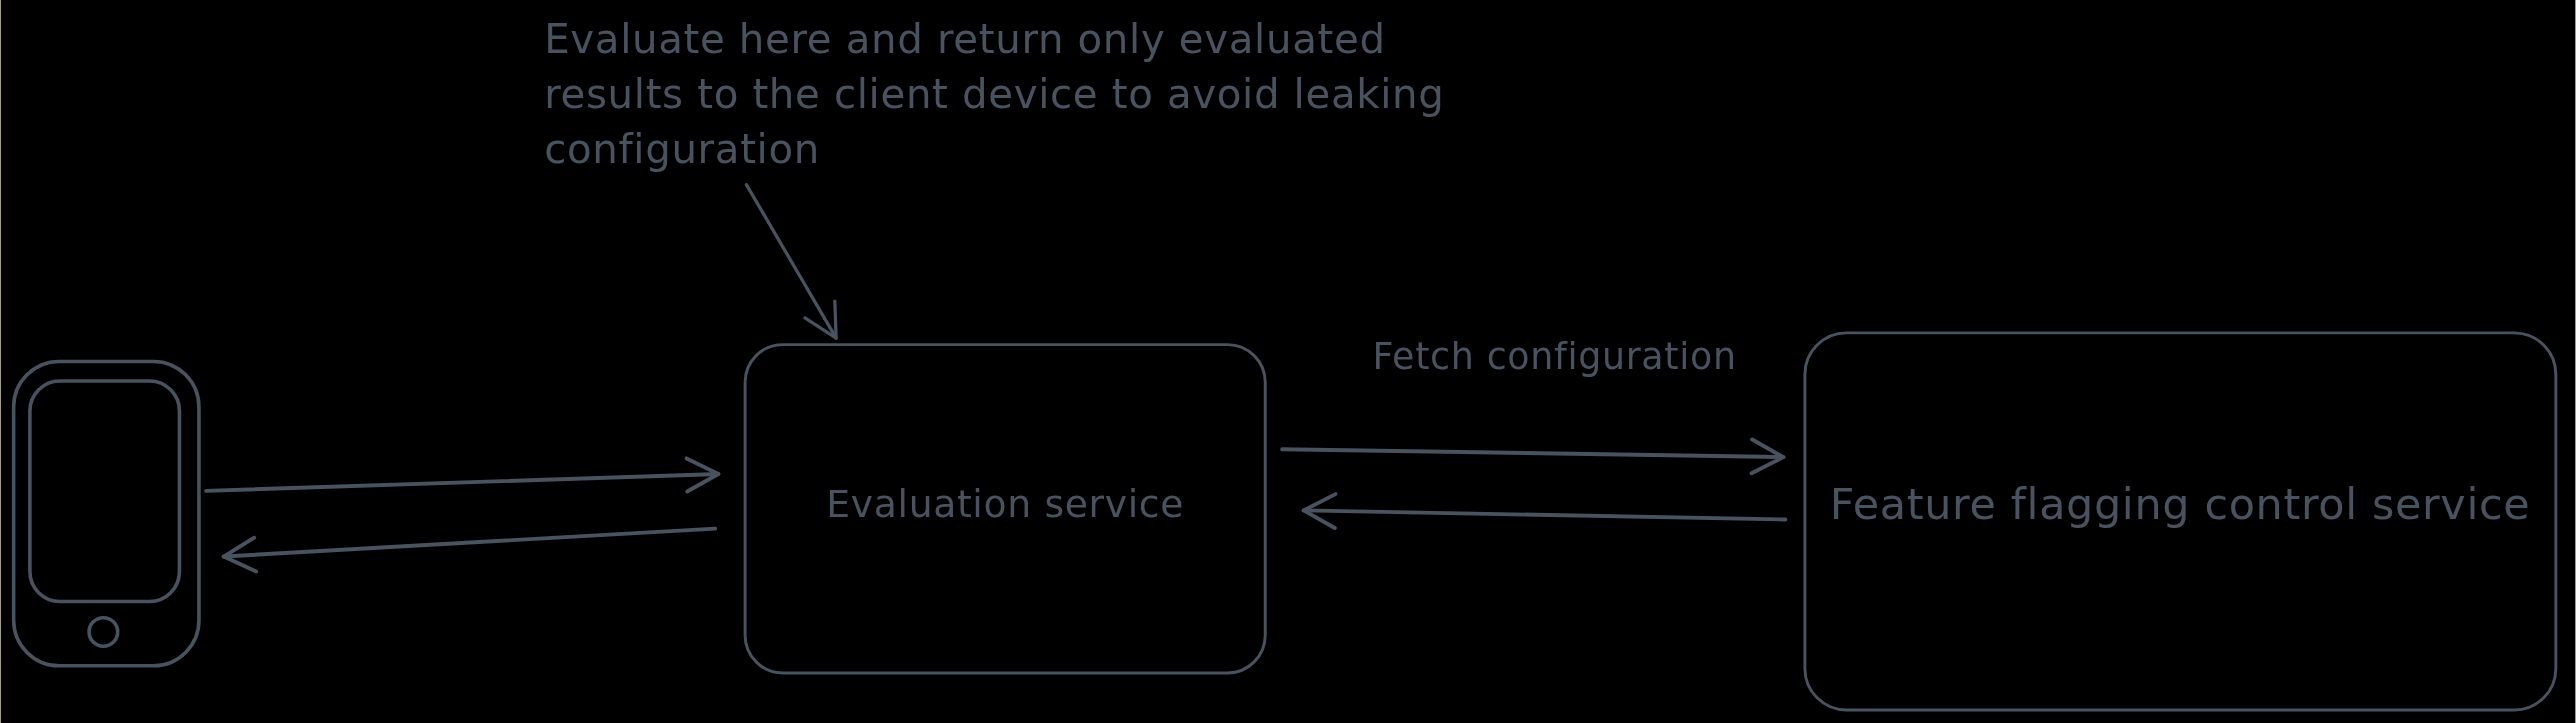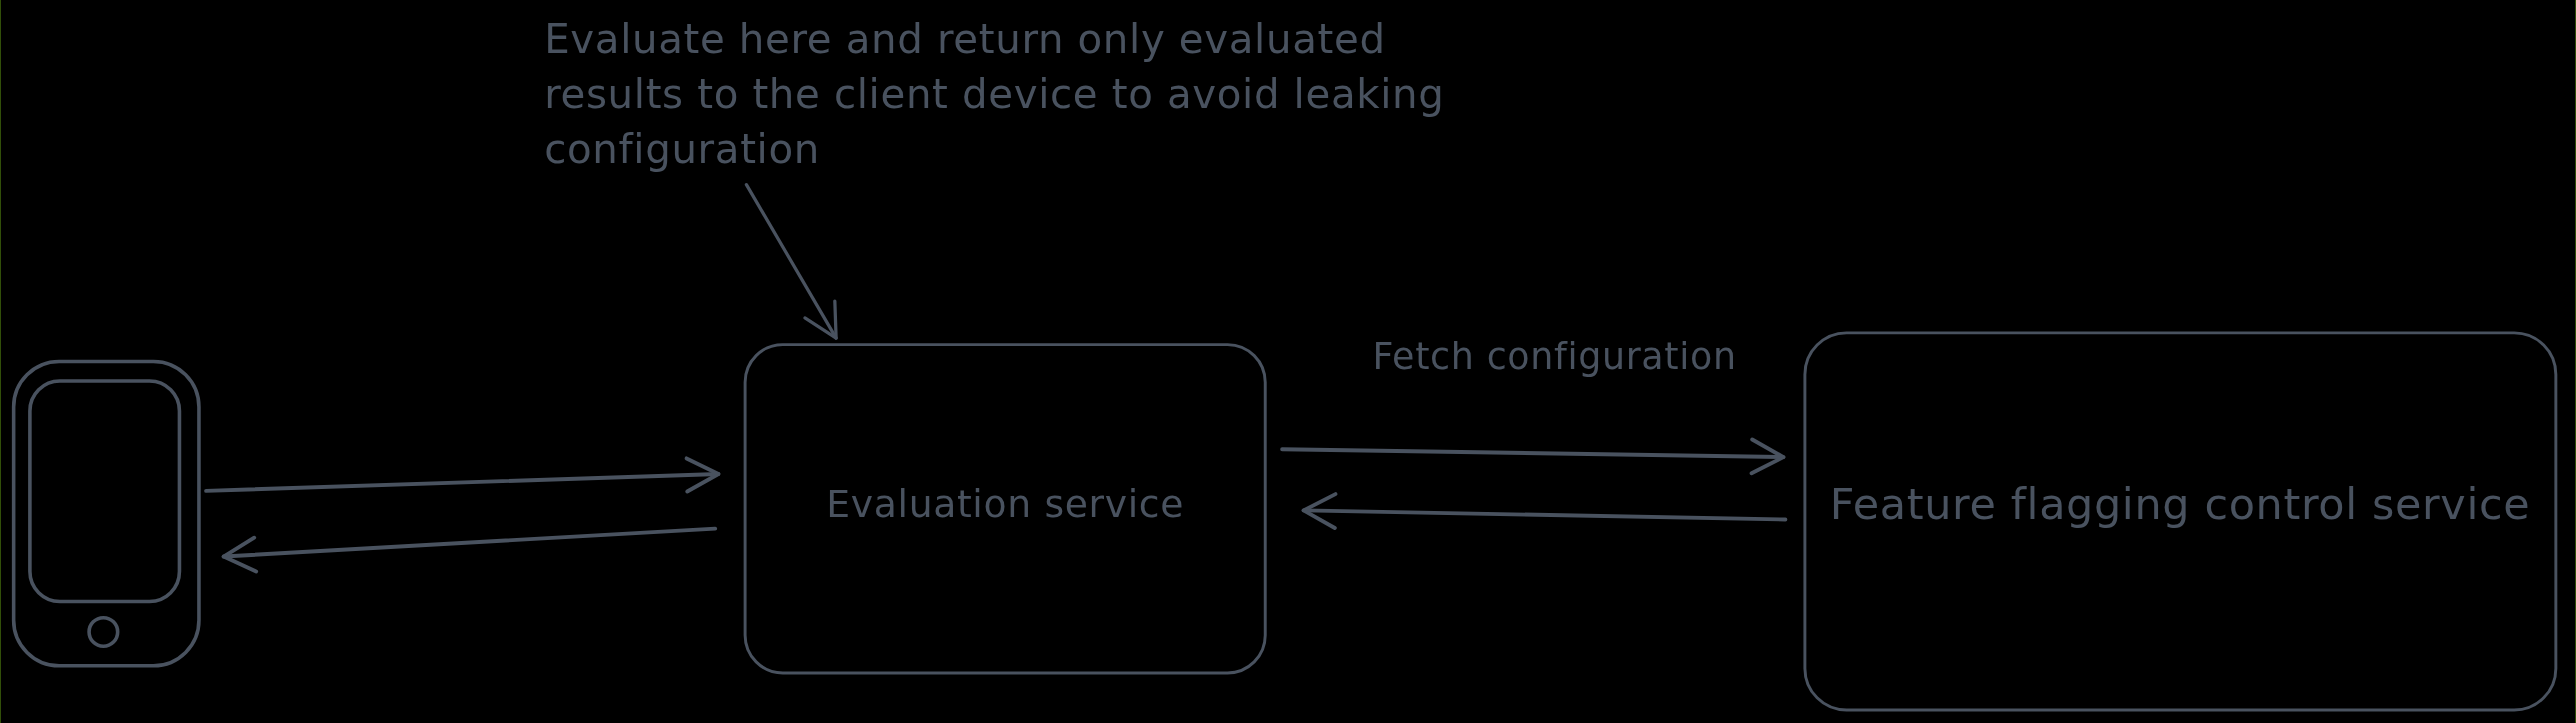--- a/index.html
+++ b/index.html
@@ -4,21 +4,21 @@
 <style>
   html, body {
     margin: 0;
     padding: 0;
     background: #000;
   }
   .stage {
     position: relative;
     width: 2576px;
     height: 723px;
-    background: #4d7c0f;
+    background: #fef9c3;
     overflow: hidden;
     font-family: "DejaVu Sans", "Liberation Sans", sans-serif;
   }
   .stage svg {
     display: block;
     width: 2576px;
     height: 723px;
   }
   .hand-text {
     font-family: "DejaVu Sans", "Liberation Sans", sans-serif;

